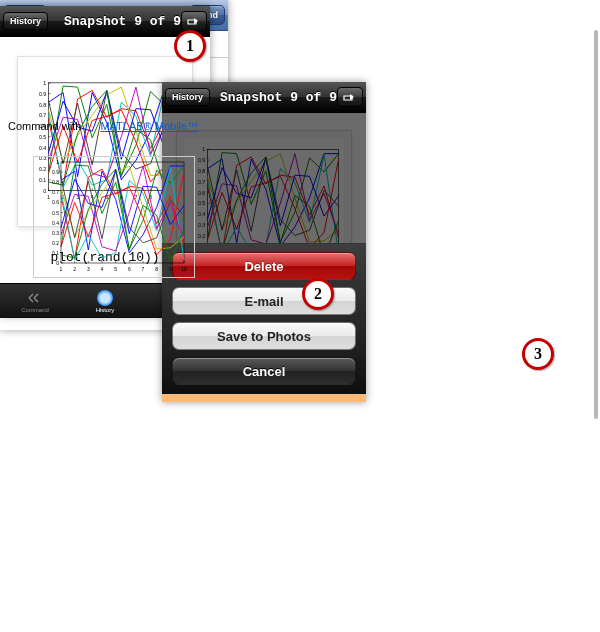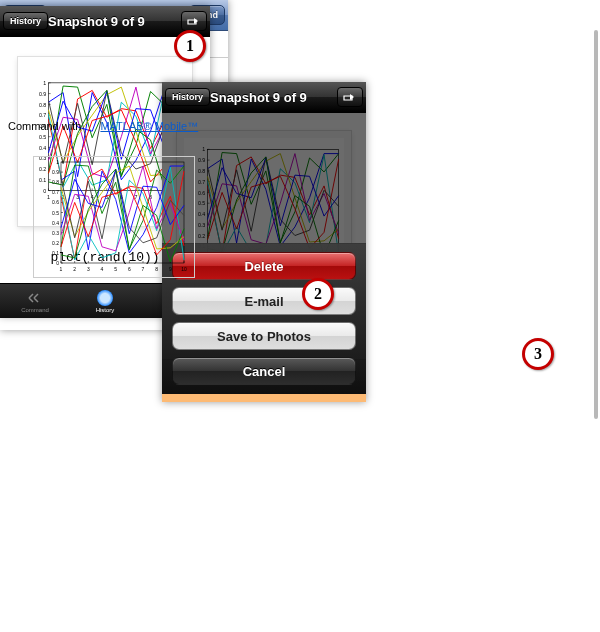--- a/index.html
+++ b/index.html
@@ -42,23 +42,24 @@
     border: 1px solid #000;
     border-radius: 4px;
     color: #fff;
     font-size: 9px;
     font-weight: bold;
     padding: 3px 6px;
     text-shadow: 0 -1px 0 #000;
   }
   .nav-title {
     flex: 1;
-    text-align: left;
+    text-align: right;
     white-space: nowrap;
     overflow: hidden;
+    font-family: Liberation Mono, monospace;
   }
   .share-btn {
     background: linear-gradient(to bottom, #6a6a6a 0%, #3e3e3e 50%, #272727 51%, #111 100%);
     border: 1px solid #000;
     border-radius: 4px;
     color: #fff;
     font-size: 11px;
     padding: 3px 5px;
     margin-right: 3px;
     display:flex; align-items:center; justify-content:center;

